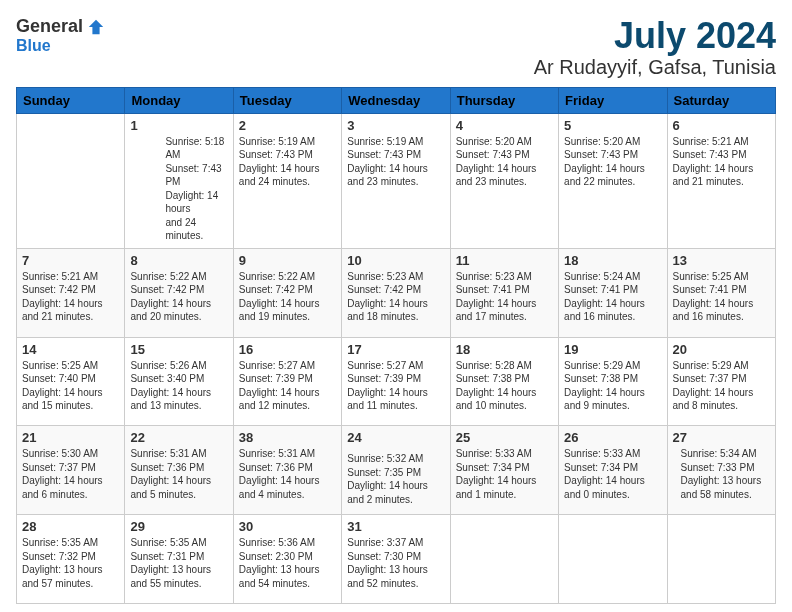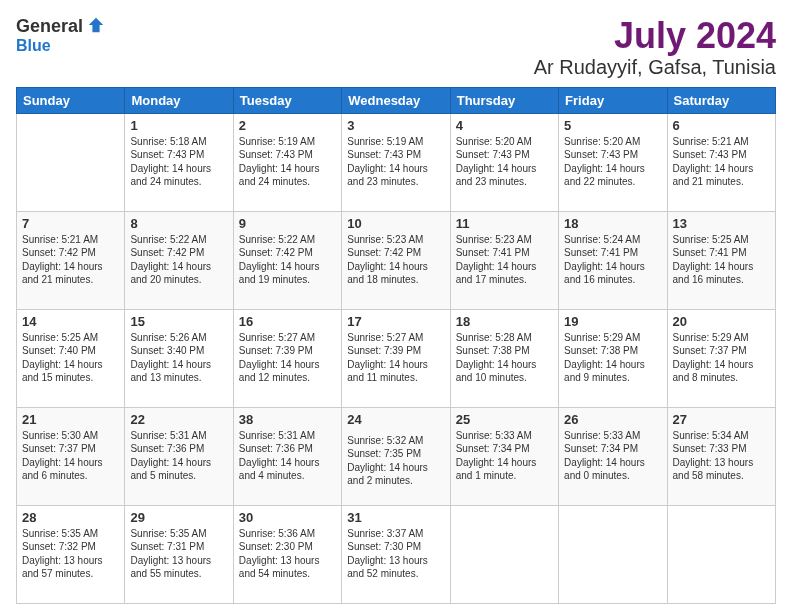--- a/index.html
+++ b/index.html
@@ -23,21 +23,21 @@
       align-items: flex-start;
       margin-bottom: 8px;
     }
     .logo {
       display: flex;
       flex-direction: column;
       align-items: flex-start;
     }
     .logo-text {
       display: flex;
-      align-items: flex-start;
+      align-items: center;
       gap: 2px;
     }
     .logo-general {
       font-size: 18px;
       font-weight: bold;
       color: #333;
     }
     .logo-blue {
       font-size: 16px;
       font-weight: bold;
@@ -47,37 +47,37 @@
       width: 18px;
       height: 18px;
       margin-left: 2px;
     }
     .title-area {
       text-align: right;
     }
     .month-title {
       font-size: 36px;
       font-weight: bold;
-      color: #701a75;
+      color: #0c4a6e;
       line-height: 1.1;
     }
     .location {
       font-size: 20px;
       color: #333;
     }
     .calendar {
       flex: 1;
       border: 1px solid #ccc;
       border-collapse: collapse;
       width: 100%;
       table-layout: fixed;
     }
     .calendar th {
       background-color: #2277cc;
-      color: #ffffff;
+      color: #000000;
       font-size: 13px;
       font-weight: bold;
       text-align: left;
       padding: 5px 6px;
       border: 1px solid #1a5fa8;
     }
     .calendar td {
       border: 1px solid #ccc;
       vertical-align: top;
       padding: 4px 5px;
@@ -135,21 +135,21 @@
           <th>Thursday</th>
           <th>Friday</th>
           <th>Saturday</th>
         </tr>
     </thead>
     <tbody id="calendar-body">
     <tr>
           <td class="empty"></td>
           <td>
             <span class="day-num">1</span>
-            <div class="day-info" style="white-space: pre-line;">Sunrise: 5:18 AM
+            <div class="day-info" style="white-space: pre-line; margin-left: 35px;">Sunrise: 5:18 AM
 Sunset: 7:43 PM
 Daylight: 14 hours
 and 24 minutes.</div>
           </td>
           <td>
             <span class="day-num">2</span>
             <div class="day-info" style="white-space: pre-line;">Sunrise: 5:19 AM
 Sunset: 7:43 PM
 Daylight: 14 hours
 and 24 minutes.</div>
@@ -323,21 +323,21 @@
           </td>
           <td>
             <span class="day-num">26</span>
             <div class="day-info" style="white-space: pre-line;">Sunrise: 5:33 AM
 Sunset: 7:34 PM
 Daylight: 14 hours
 and 0 minutes.</div>
           </td>
           <td>
             <span class="day-num">27</span>
-            <div class="day-info" style="white-space: pre-line;">Sunrise: 5:34 AM
+            <div class="day-info" style="white-space: pre-line; margin-left: 8px;">Sunrise: 5:34 AM
 Sunset: 7:33 PM
 Daylight: 13 hours
 and 58 minutes.</div>
           </td>
         </tr>
         <tr>
           <td>
             <span class="day-num">28</span>
             <div class="day-info" style="white-space: pre-line;">Sunrise: 5:35 AM
 Sunset: 7:32 PM

